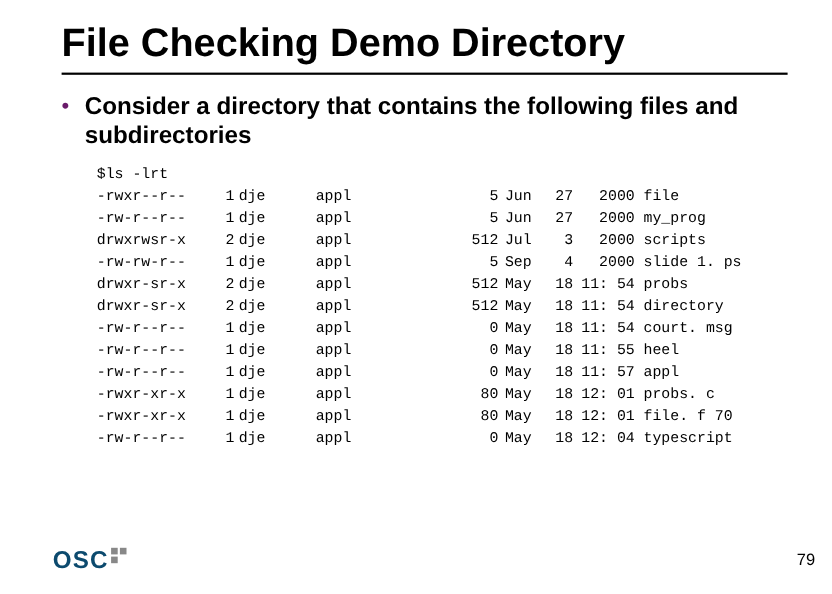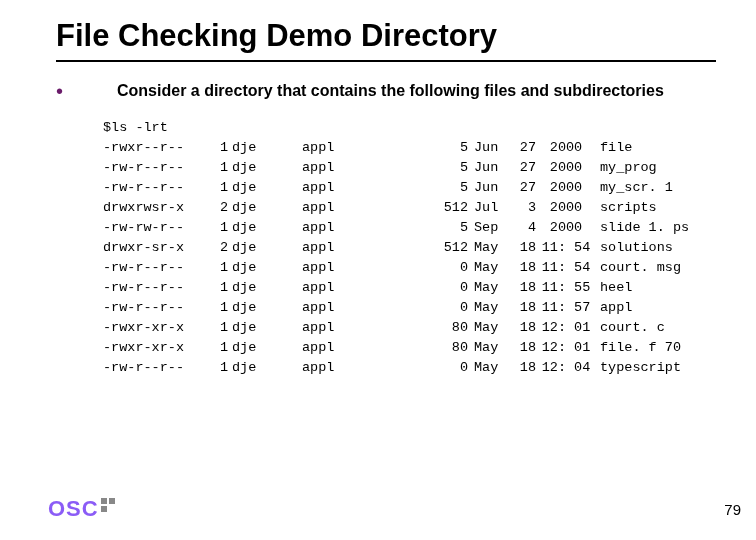--- a/index.html
+++ b/index.html
@@ -14,75 +14,74 @@
     box-sizing: border-box;
   }
   .slide {
     padding: 18px 40px 0 56px;
     box-sizing: border-box;
     width: 100%;
     height: 100%;
     position: relative;
   }
   .title {
-    font-size: 31px;
+    font-size: 36px;
     font-weight: bold;
     padding-bottom: 6px;
     border-bottom: 2px solid #000;
     margin-bottom: 16px;
   }
   .bullet-row {
     display: flex;
     align-items: flex-start;
     margin-bottom: 14px;
   }
   .bullet-dot {
     color: #6a1b6a;
     font-size: 20px;
     line-height: 26px;
     margin-right: 14px;
     flex: 0 0 auto;
   }
   .bullet-text {
-    font-size: 16px;
+    font-size: 22px;
     font-weight: bold;
     line-height: 26px;
-    margin-left: 40px;
   }
   .listing {
     font-family: "Courier New", Courier, monospace;
     font-size: 13.5px;
     line-height: 20px;
-    margin-left: 47px;
+    margin-left: 32px;
     white-space: nowrap;
   }
   .row span { display: inline-block; }
   .perm  { width: 105px; }
   .links { width: 20px; text-align: right; }
   .owner { width: 40px; padding-left: 4px; }
   .group { width: 78px; padding-left: 30px; }
   .size  { width: 88px; text-align: right; }
   .month { width: 38px; padding-left: 6px; }
   .day   { width: 24px; text-align: right; }
-  .time  { width: 52px; text-align: center; padding-left: 4px;}
+  .time  { width: 52px; text-align: right; padding-left: 4px;}
   .name  { padding-left: 8px; }
   .cmd   { }
   .logo {
     position: absolute;
     left: 48px;
     bottom: 18px;
     display: flex;
     align-items: flex-end;
   }
   .logo-osc {
     font-family: Arial, sans-serif;
     font-weight: bold;
     font-size: 22px;
     letter-spacing: 1px;
-    color: #8b5cf6;
+    color: #0c4a6e;
   }
   .logo-mark {
     display: grid;
     grid-template-columns: 6px 6px;
     grid-template-rows: 6px 6px;
     gap: 2px;
     margin-left: 2px;
     margin-bottom: 10px;
   }
   .logo-mark i {
@@ -105,28 +104,28 @@
   <div class="bullet-row">
     <div class="bullet-dot">•</div>
     <div class="bullet-text">Consider a directory that contains the following files and subdirectories</div>
   </div>
 
   <div class="listing">
     <div class="cmd">$ls -lrt</div>
     <div id="rows">
         <div class="row"><span class="perm">-rwxr--r--</span><span class="links">1</span><span class="owner">dje</span><span class="group">appl</span><span class="size">5</span><span class="month">Jun</span><span class="day">27</span><span class="time">2000</span><span class="name">file</span></div>
         <div class="row"><span class="perm">-rw-r--r--</span><span class="links">1</span><span class="owner">dje</span><span class="group">appl</span><span class="size">5</span><span class="month">Jun</span><span class="day">27</span><span class="time">2000</span><span class="name">my_prog</span></div>
-        <div class="row"><span class="perm">-rw-r--r--</span><span class="links">1</span><span class="owner">dje</span><span class="group">appl</span><span class="size">5</span><span class="month">Jun</span><span class="day">27</span><span class="time">2000</span><span class="name">my_scr. 1</span></div>
         <div class="row"><span class="perm">drwxrwsr-x</span><span class="links">2</span><span class="owner">dje</span><span class="group">appl</span><span class="size">512</span><span class="month">Jul</span><span class="day">3</span><span class="time">2000</span><span class="name">scripts</span></div>
         <div class="row"><span class="perm">-rw-rw-r--</span><span class="links">1</span><span class="owner">dje</span><span class="group">appl</span><span class="size">5</span><span class="month">Sep</span><span class="day">4</span><span class="time">2000</span><span class="name">slide 1. ps</span></div>
-        <div class="row"><span class="perm">drwxr-sr-x</span><span class="links">2</span><span class="owner">dje</span><span class="group">appl</span><span class="size">512</span><span class="month">May</span><span class="day">18</span><span class="time">11: 54</span><span class="name">solutions</span></div>
+        <div class="row"><span class="perm">drwxr-sr-x</span><span class="links">2</span><span class="owner">dje</span><span class="group">appl</span><span class="size">512</span><span class="month">May</span><span class="day">18</span><span class="time">11: 54</span><span class="name">probs</span></div>
+        <div class="row"><span class="perm">drwxr-sr-x</span><span class="links">2</span><span class="owner">dje</span><span class="group">appl</span><span class="size">512</span><span class="month">May</span><span class="day">18</span><span class="time">11: 54</span><span class="name">directory</span></div>
         <div class="row"><span class="perm">-rw-r--r--</span><span class="links">1</span><span class="owner">dje</span><span class="group">appl</span><span class="size">0</span><span class="month">May</span><span class="day">18</span><span class="time">11: 54</span><span class="name">court. msg</span></div>
         <div class="row"><span class="perm">-rw-r--r--</span><span class="links">1</span><span class="owner">dje</span><span class="group">appl</span><span class="size">0</span><span class="month">May</span><span class="day">18</span><span class="time">11: 55</span><span class="name">heel</span></div>
         <div class="row"><span class="perm">-rw-r--r--</span><span class="links">1</span><span class="owner">dje</span><span class="group">appl</span><span class="size">0</span><span class="month">May</span><span class="day">18</span><span class="time">11: 57</span><span class="name">appl</span></div>
-        <div class="row"><span class="perm">-rwxr-xr-x</span><span class="links">1</span><span class="owner">dje</span><span class="group">appl</span><span class="size">80</span><span class="month">May</span><span class="day">18</span><span class="time">12: 01</span><span class="name">court. c</span></div>
+        <div class="row"><span class="perm">-rwxr-xr-x</span><span class="links">1</span><span class="owner">dje</span><span class="group">appl</span><span class="size">80</span><span class="month">May</span><span class="day">18</span><span class="time">12: 01</span><span class="name">probs. c</span></div>
         <div class="row"><span class="perm">-rwxr-xr-x</span><span class="links">1</span><span class="owner">dje</span><span class="group">appl</span><span class="size">80</span><span class="month">May</span><span class="day">18</span><span class="time">12: 01</span><span class="name">file. f 70</span></div>
         <div class="row"><span class="perm">-rw-r--r--</span><span class="links">1</span><span class="owner">dje</span><span class="group">appl</span><span class="size">0</span><span class="month">May</span><span class="day">18</span><span class="time">12: 04</span><span class="name">typescript</span></div>
       </div>
   </div>
 
   <div class="logo">
     <span class="logo-osc">OSC</span>
     <span class="logo-mark">
         <i></i>
         <i></i>

